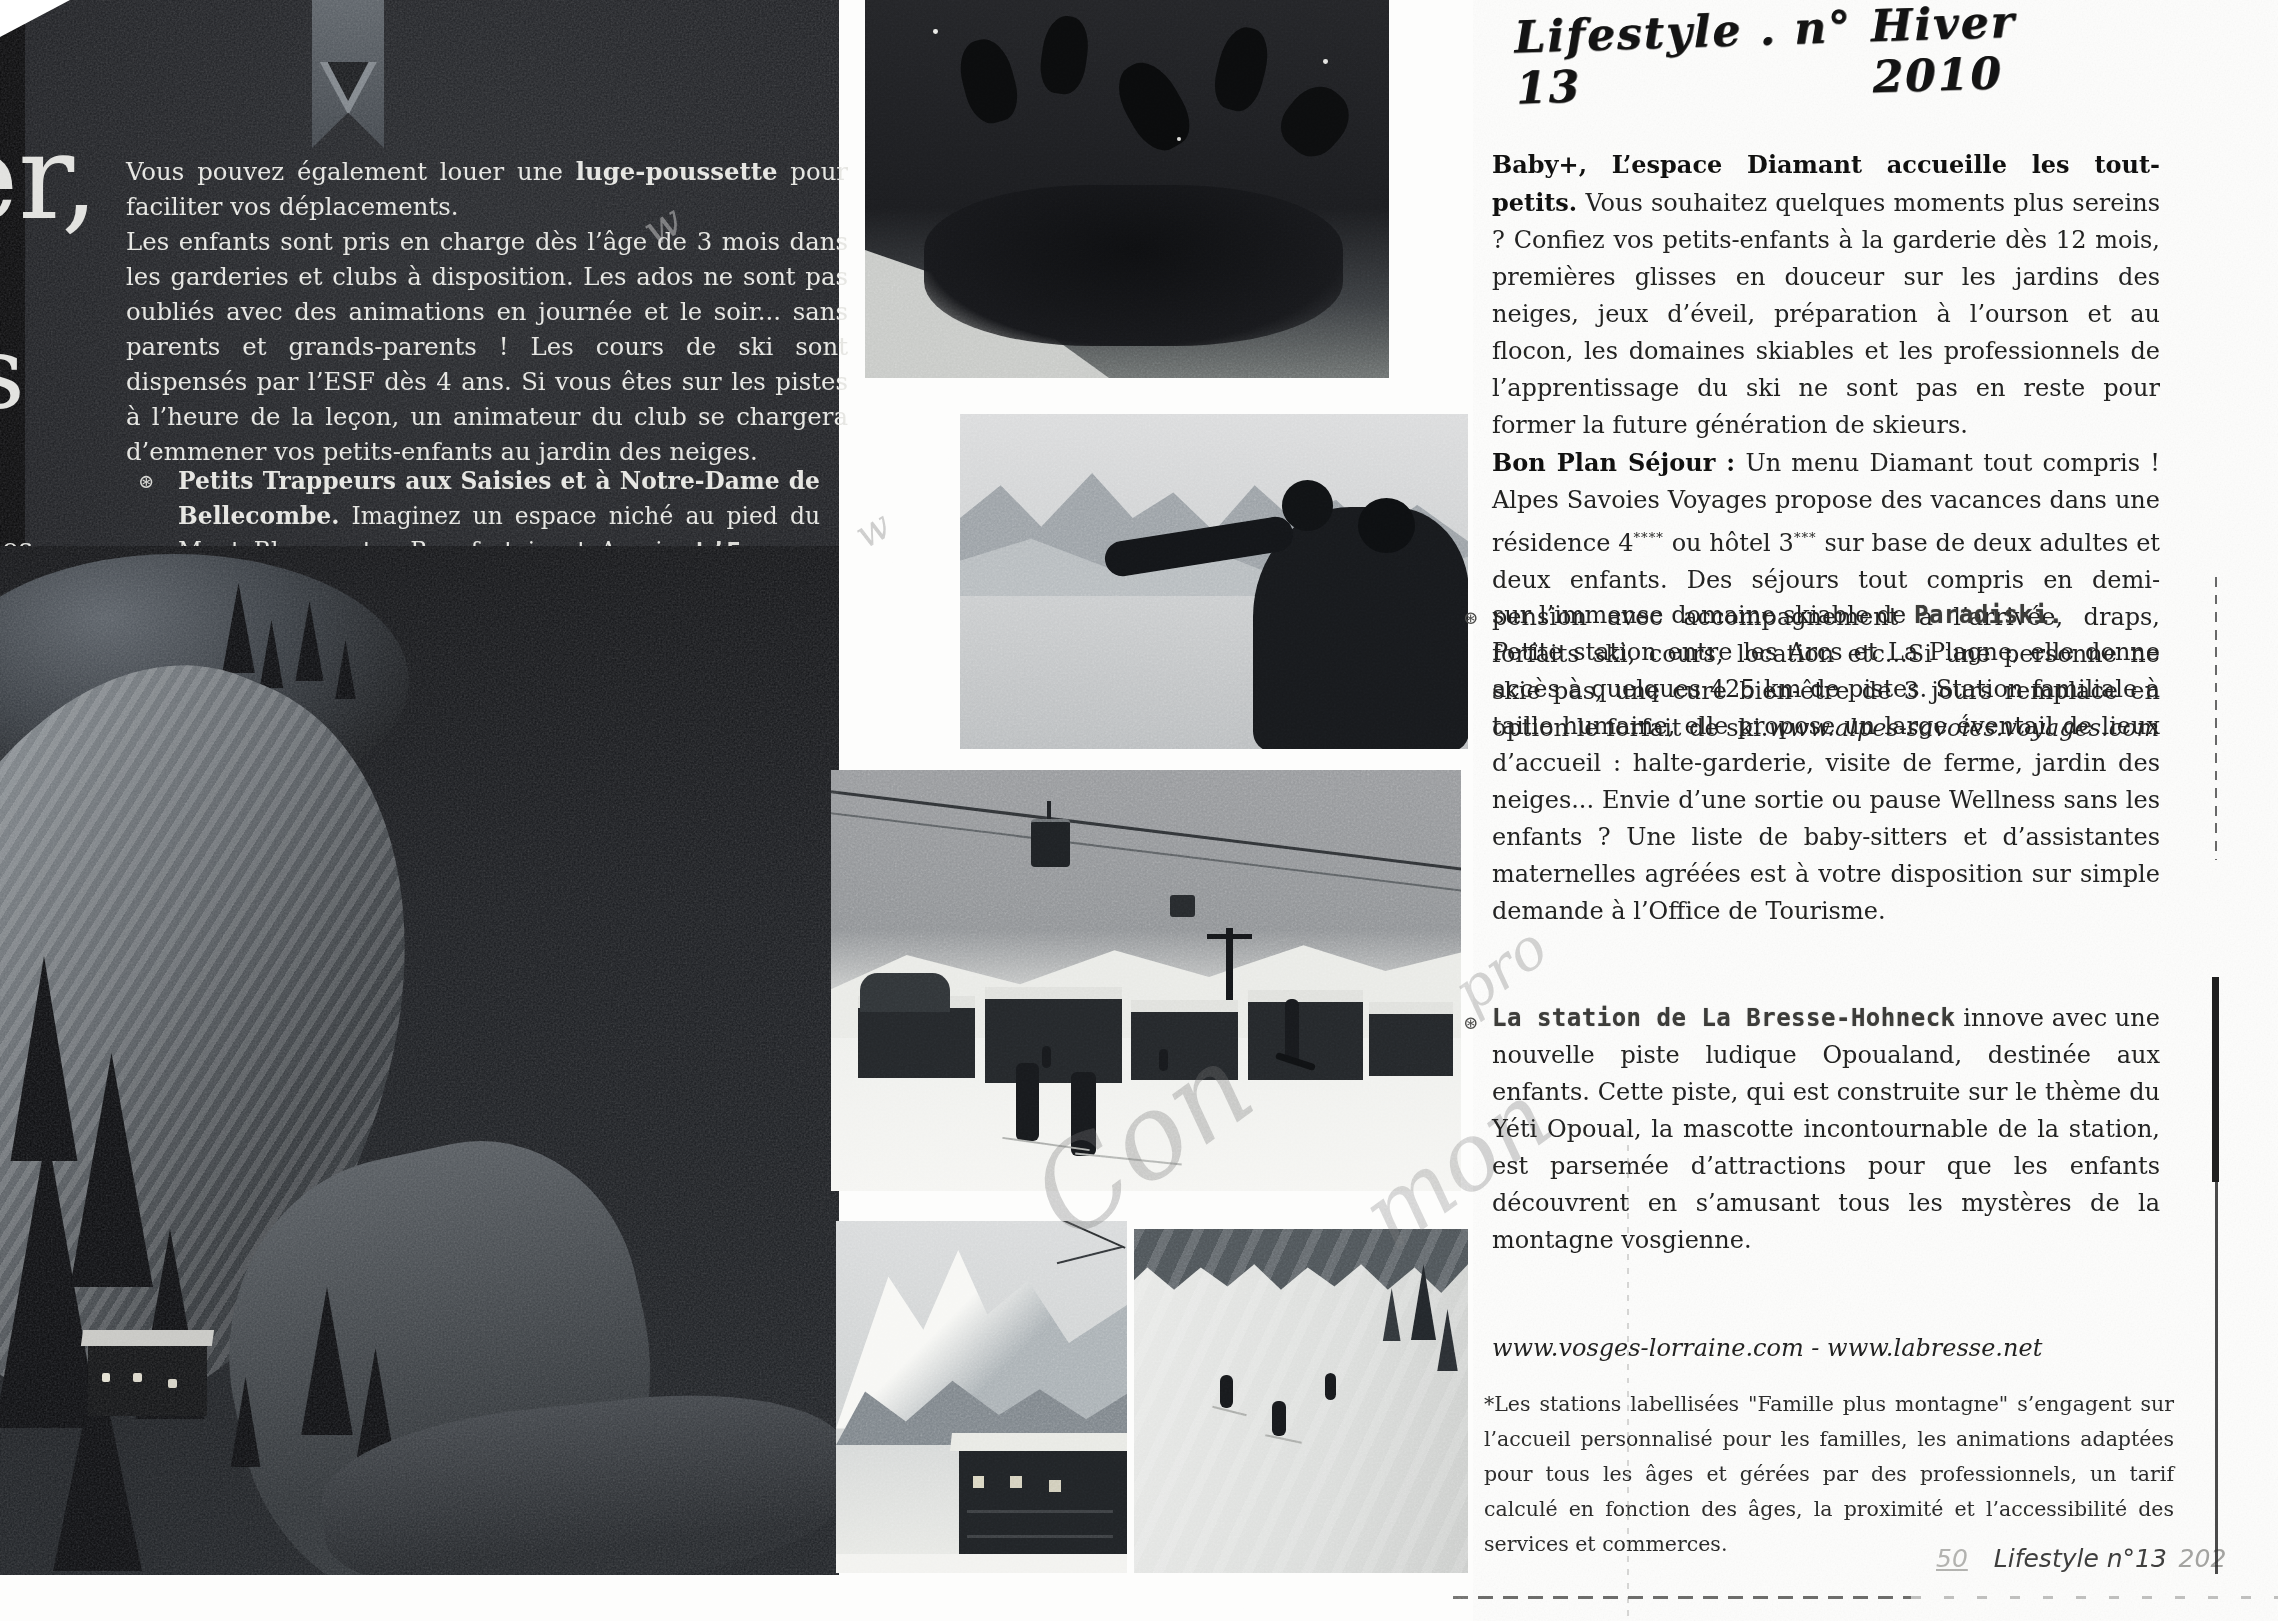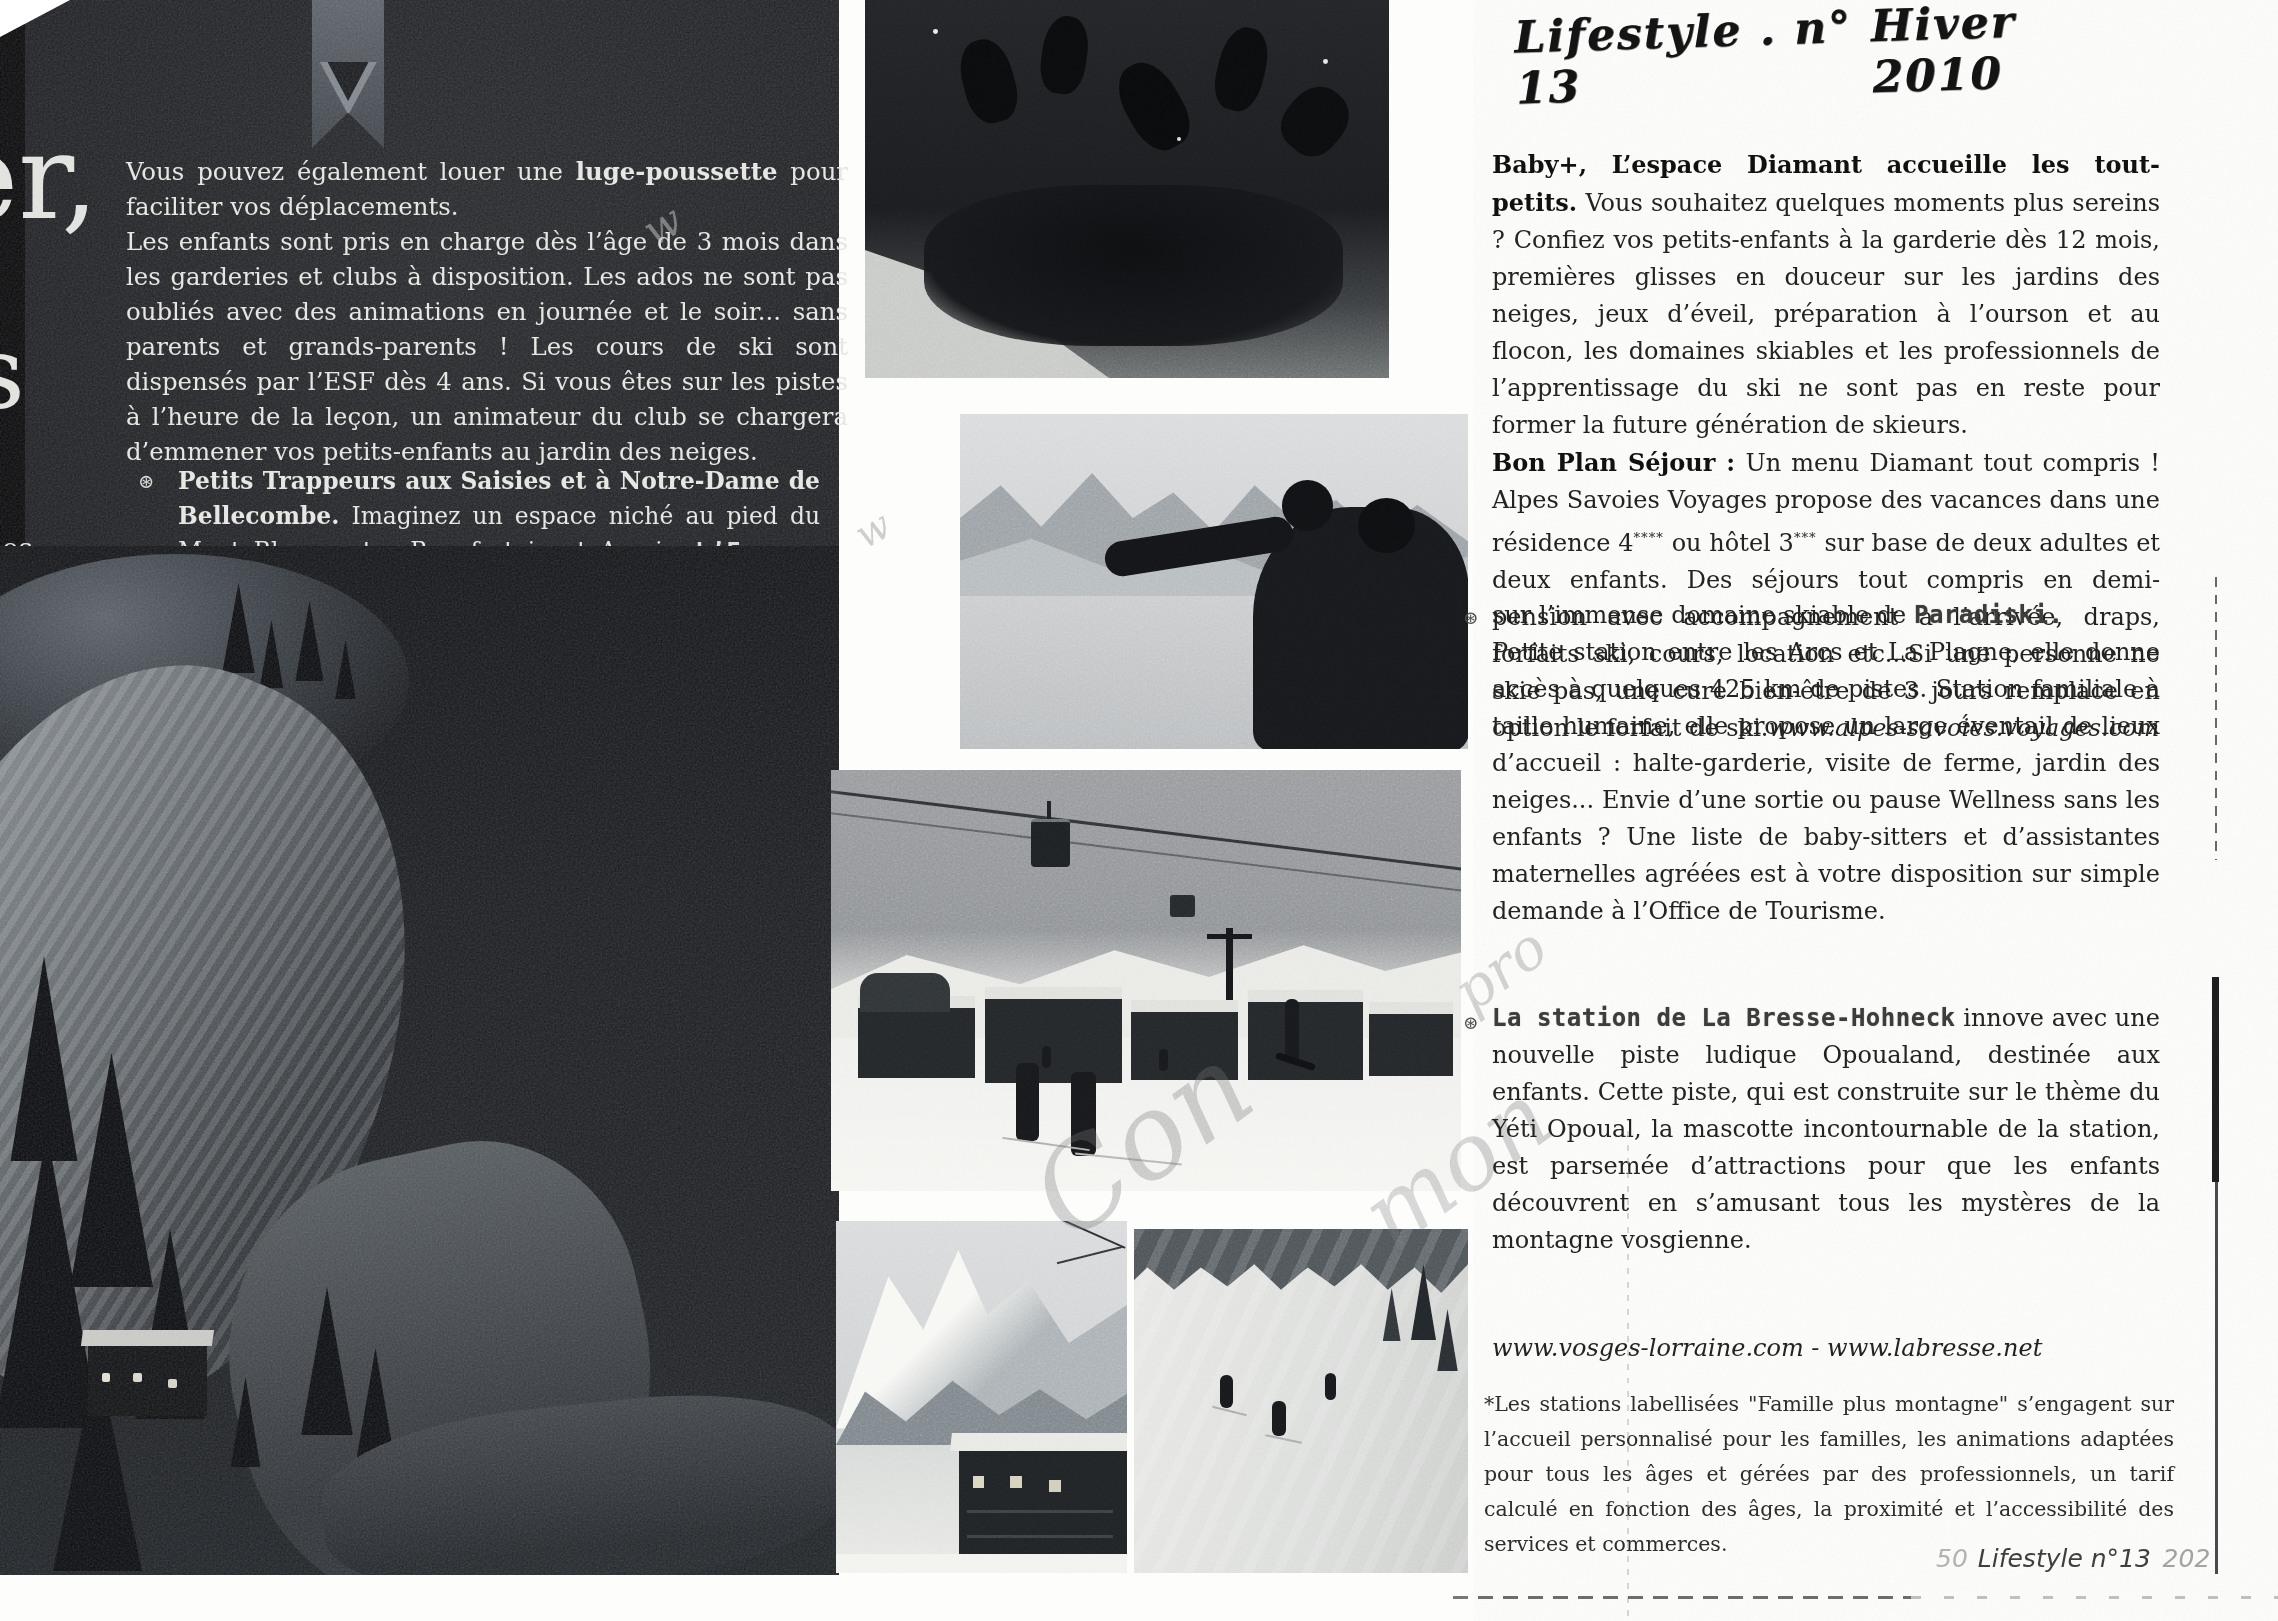--- a/index.html
+++ b/index.html
@@ -30,21 +30,21 @@
   .stencil-light{font-family:"DejaVu Sans Mono",monospace;font-weight:700;color:#3d3d3a;
      letter-spacing:0.5px;text-shadow:0 0 1px rgba(70,70,70,.6);}
   sup.stars{font-size:.55em;vertical-align:super;letter-spacing:1px;}
   .rp-block p{margin:0;}
   #handwritten{display:flex;justify-content:space-between;align-items:baseline;
      transform:rotate(-1.8deg);font-family:"DejaVu Serif",serif;font-style:italic;font-weight:700;
      color:#141414;font-size:44px;letter-spacing:2px;
      text-shadow:1px 0 0 rgba(0,0,0,.55),0 1px 0 rgba(0,0,0,.35);}
   .wm{position:absolute;font-family:"DejaVu Serif",serif;font-style:italic;pointer-events:none;}
   #footer{font-family:"DejaVu Sans",sans-serif;font-style:italic;font-size:25px;color:#3f3f3e;}
-  #footer .pg-l{color:#b5b5b2;margin-right:10px;}
+  #footer .pg-l{color:#b5b5b2;margin-right:26px;text-decoration:underline;}
   #footer .pg-r{color:#a5a5a2;margin-left:11.7px;}
   .dash-h{height:2.9px;background:repeating-linear-gradient(90deg,#6e6e6c 0 14.6px,transparent 14.6px 25px);}
   svg.grain{pointer-events:none;}
 </style>
 </head>
 <body>
 
 <div id="canvas">
 
   <div id="left-page" class="abs">

